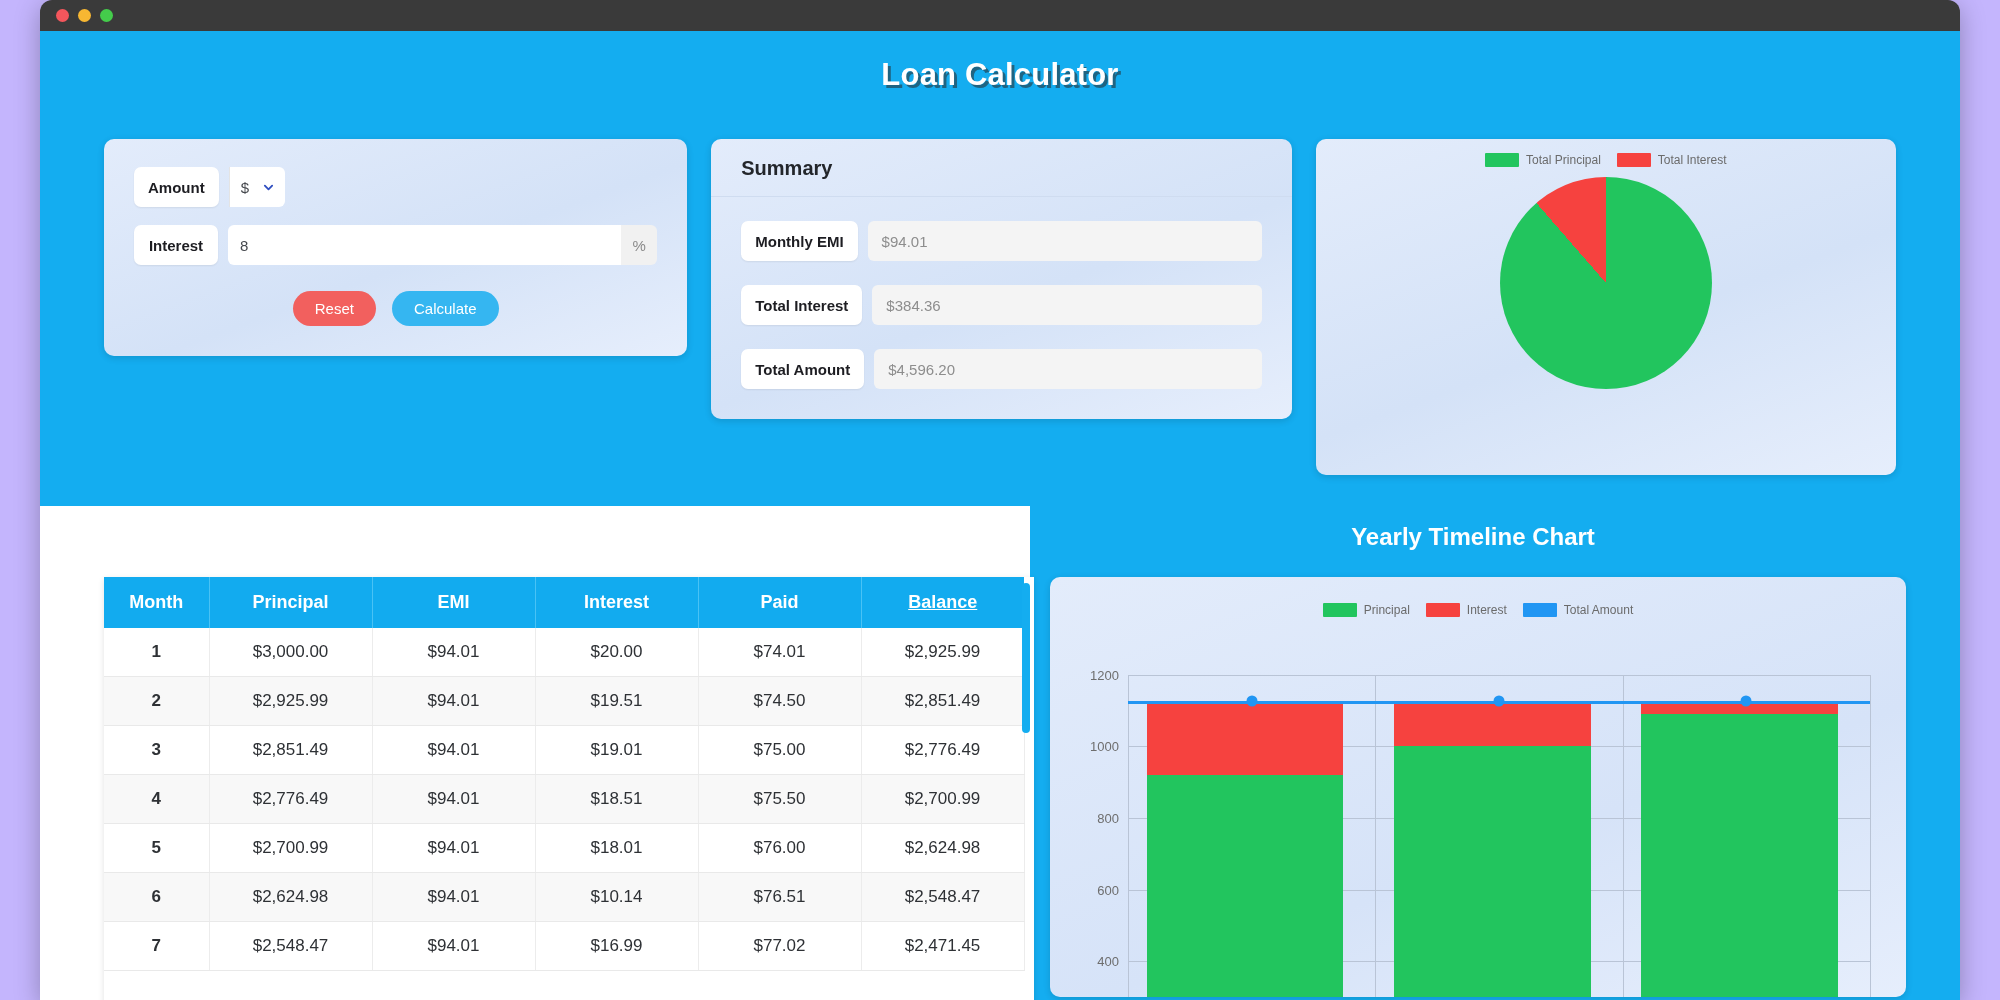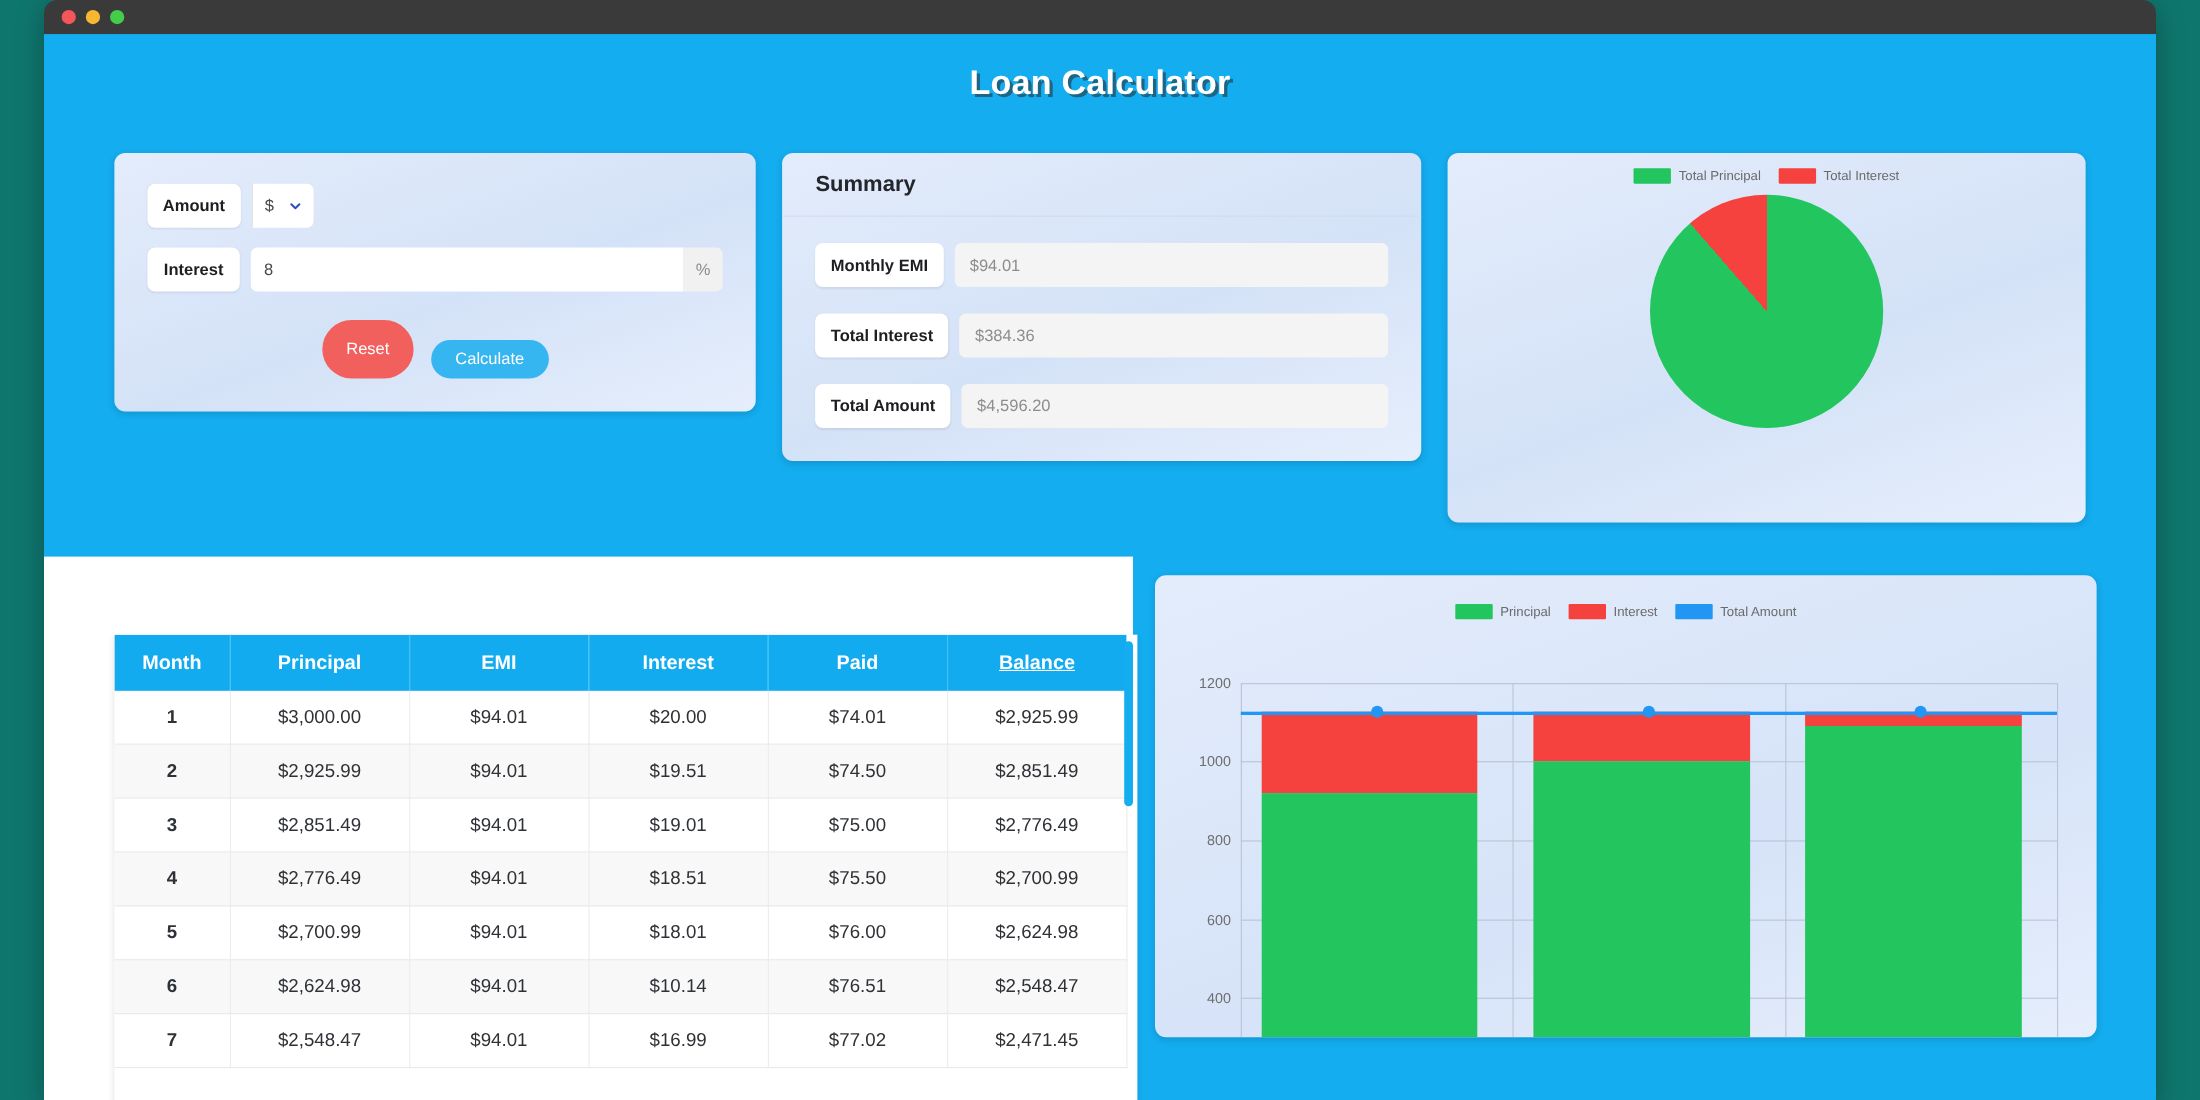--- a/index.html
+++ b/index.html
@@ -1,21 +1,21 @@
 <!DOCTYPE html>
 <html><head>
 <meta charset="utf-8">
 <style>
   * { box-sizing: border-box; margin: 0; padding: 0; }
   html, body {
     width: 2000px; height: 1000px; overflow: hidden;
     background: #c9c9c9;
     font-family: "Liberation Sans", sans-serif;
   }
-  #desktop { position: relative; width: 2000px; height: 1000px; background: #0f766e; }
+  #desktop { position: relative; width: 2000px; height: 1000px; background: #c4b5fd; }
 
   
   #window {
     position: absolute; left: 40px; top: 0; width: 1920px; height: 1000px;
     border-radius: 12px 12px 0 0; overflow: hidden;
     box-shadow: 0 6px 26px rgba(0,0,0,0.28);
   }
   #titlebar {
     height: 31px; background: #3a3a3a; display: flex; align-items: center;
     padding-left: 16px; gap: 9px;
@@ -81,21 +81,21 @@
   }
   .sel.wide { min-width: 92px; }
   .chev { width: 11px; height: 11px; display: block; }
 
   #btn-row { display: flex; justify-content: center; gap: 16px; margin-top: 26px; }
   .btn {
     border: none; border-radius: 999px; padding: 9px 22px; font-size: 15px;
     color: #fff; cursor: pointer; font-family: "Liberation Sans", sans-serif;
   }
   #reset-btn { background: #f2605e; }
-  #calc-btn { background: #35b6f1; margin-top: 18px; }
+  #calc-btn { background: #35b6f1; }
 
   #summary-head {
     font-size: 20px; font-weight: bold; color: #23262b;
     padding: 18px 30px 16px 30px; border-bottom: 1px solid #cfdcf0;
   }
   #summary-body { padding: 24px 30px 0 30px; }
   .sum-row { display: flex; align-items: stretch; height: 40px; margin-bottom: 24px; }
   .sum-row:last-child { margin-bottom: 0; }
   .sum-val {
     flex: 1; margin-left: 10px; background: #f4f4f4; border-radius: 6px;
@@ -316,20 +316,21 @@
                     <td>$77.02</td>
                     <td>$2,471.45</td>
                   </tr>
                 </tbody>
             </table>
             <div id="tbl-scroll"></div>
           </div>
         </div>
 
         <div id="right-col">
+          <div class="section-title">Yearly Timeline Chart</div>
           <div id="chart-card">
             <div class="legend" id="chart-legend">
                 <div class="legend-item">
                   <span class="swatch" style="background: rgb(34, 197, 94);"></span>
                   <span class="legend-txt">Principal</span>
                 </div>
                 <div class="legend-item">
                   <span class="swatch" style="background: rgb(246, 66, 63);"></span>
                   <span class="legend-txt">Interest</span>
                 </div>

